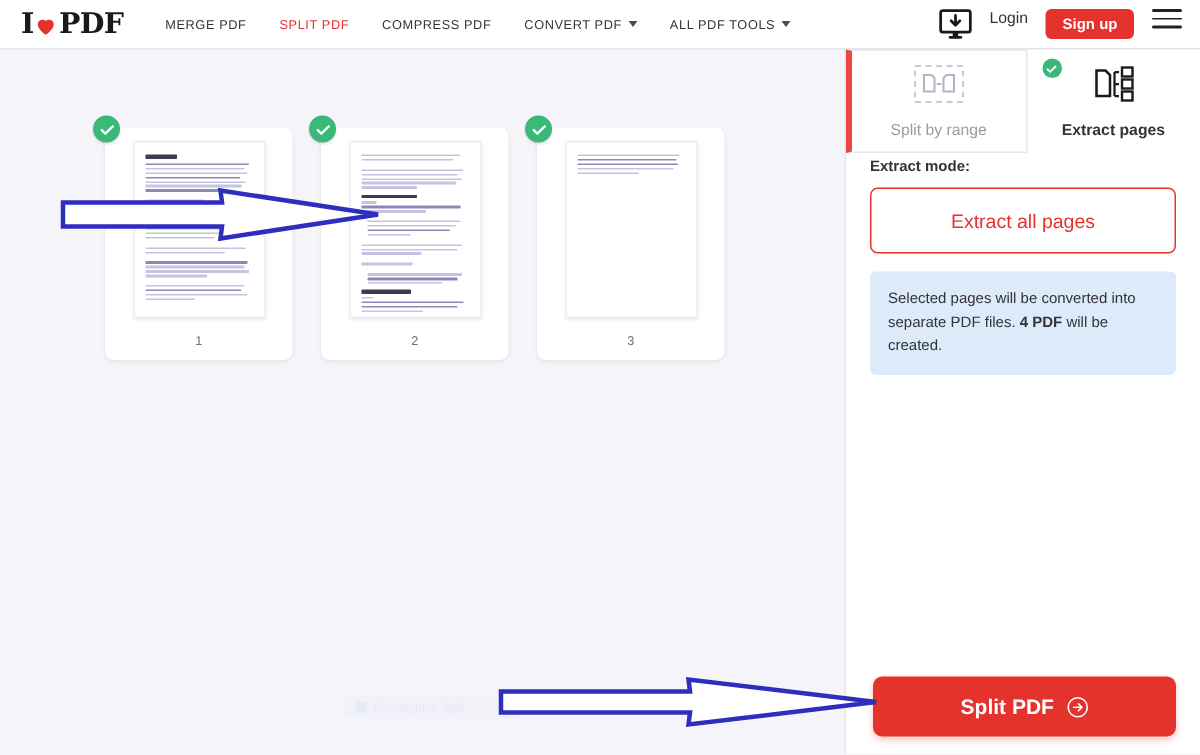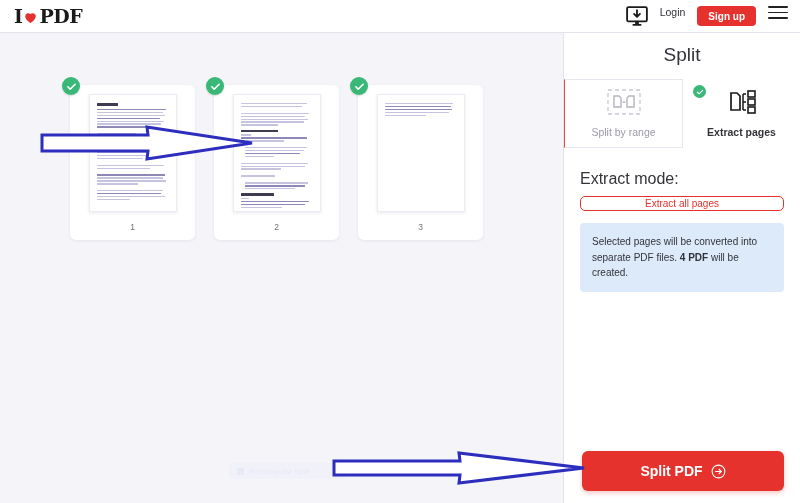--- a/index.html
+++ b/index.html
@@ -159,29 +159,29 @@
   .mode-badge {
     position: absolute; top: 6px; left: 10px;
     width: 13px; height: 13px; border-radius: 50%;
     background: #3ab878;
     display: flex; align-items: center; justify-content: center;
   }
   .mode-badge svg { width: 8px; height: 8px; display: block; }
 
   .panel-body { padding: 0 16px; }
   .extract-mode-label {
-    font-size: 16px; font-weight: normal; color: #33333a;
-    margin-top: 22px; margin-bottom: 8px;
+    font-size: 10px; font-weight: bold; color: #33333a;
+    margin-top: 4px; margin-bottom: 8px;
   }
   .seg-row { display: flex; gap: 7px; }
   .seg-btn {
-    flex: 1; height: 15px;
+    flex: 1; height: 44px;
     border-radius: 5px;
     display: flex; align-items: center; justify-content: center;
-    font-size: 10px; cursor: pointer;
+    font-size: 13px; cursor: pointer;
     font-family: "Liberation Sans", sans-serif;
   }
   .seg-btn.active { border: 1px solid #e5322d; color: #e5322d; background: #fff; }
   .seg-btn.idle { border: 1px solid #f1f1f6; color: #9b9ba6; background: #f4f4f9; }
 
   .info-box {
     margin-top: 12px;
     background: #dceafa;
     border-radius: 4px;
     padding: 11px 12px;
@@ -216,20 +216,39 @@
     <div class="logo">
       <span>I</span>
       <span class="heart">
         <svg viewBox="0 0 24 24">
             <path d="M12 21s-8.5-5.6-8.5-11A5 5 0 0 1 12 6.5 5 5 0 0 1 20.5 10c0 5.4-8.5 11-8.5 11z" fill="#e5322d"></path>
           </svg>
       </span>
       <span>PDF</span>
     </div>
 
+    <div class="nav">
+      <div class="nav-item">
+        <span>MERGE PDF</span>
+      </div>
+      <div class="nav-item active">
+        <span>SPLIT PDF</span>
+      </div>
+      <div class="nav-item">
+        <span>COMPRESS PDF</span>
+      </div>
+      <div class="nav-item">
+        <span>CONVERT PDF</span>
+        <i class="caret"></i>
+      </div>
+      <div class="nav-item">
+        <span>ALL PDF TOOLS</span>
+        <i class="caret"></i>
+      </div>
+    </div>
 
     <div class="header-right">
       <span class="dl-icon">
         <svg viewBox="0 0 24 22">
             <rect x="1.2" y="1.2" width="21.6" height="15.6" rx="1.6" fill="none" stroke="#1a1a1a" stroke-width="2"></rect>
             <path d="M12 4.6v6.8M8.8 8.6L12 11.8l3.2-3.2" fill="none" stroke="#1a1a1a" stroke-width="2" stroke-linecap="round" stroke-linejoin="round"></path>
             <path d="M8 20.6h8M11 17v3.6h2V17" fill="none" stroke="#1a1a1a" stroke-width="2" stroke-linecap="round"></path>
           </svg>
       </span>
       <span class="login-link">Login</span>
@@ -349,24 +368,23 @@
       </div>
     </div>
 
     <div class="ghost-tool">
       <span class="gicon"></span>
       <span class="glabel">Rectangular Split</span>
     </div>
   </div>
 
   <div class="panel">
-    <div class="panel-title">Split</div>
 
     <div class="mode-row">
-      <div class="mode-card inactive" style="border-left:1px solid #ef4444">
+      <div class="mode-card inactive" style="border-left:4px solid #ef4444">
         <span>
           <svg width="34" height="26" viewBox="0 0 34 26">
             <rect x="1" y="1" width="32" height="24" fill="none" stroke="#c9c9d4" stroke-width="1.3" stroke-dasharray="4 3"></rect>
             <path d="M7 7h5l2 2v9H7z" fill="none" stroke="#b4b4c2" stroke-width="1.4"></path>
             <path d="M27 7h-5l-2 2v9h7z" fill="none" stroke="#b4b4c2" stroke-width="1.4"></path>
             <path d="M15.5 13h3" stroke="#b4b4c2" stroke-width="1.4"></path>
           </svg>
         </span>
         <span class="mlabel">Split by range</span>
       </div>

